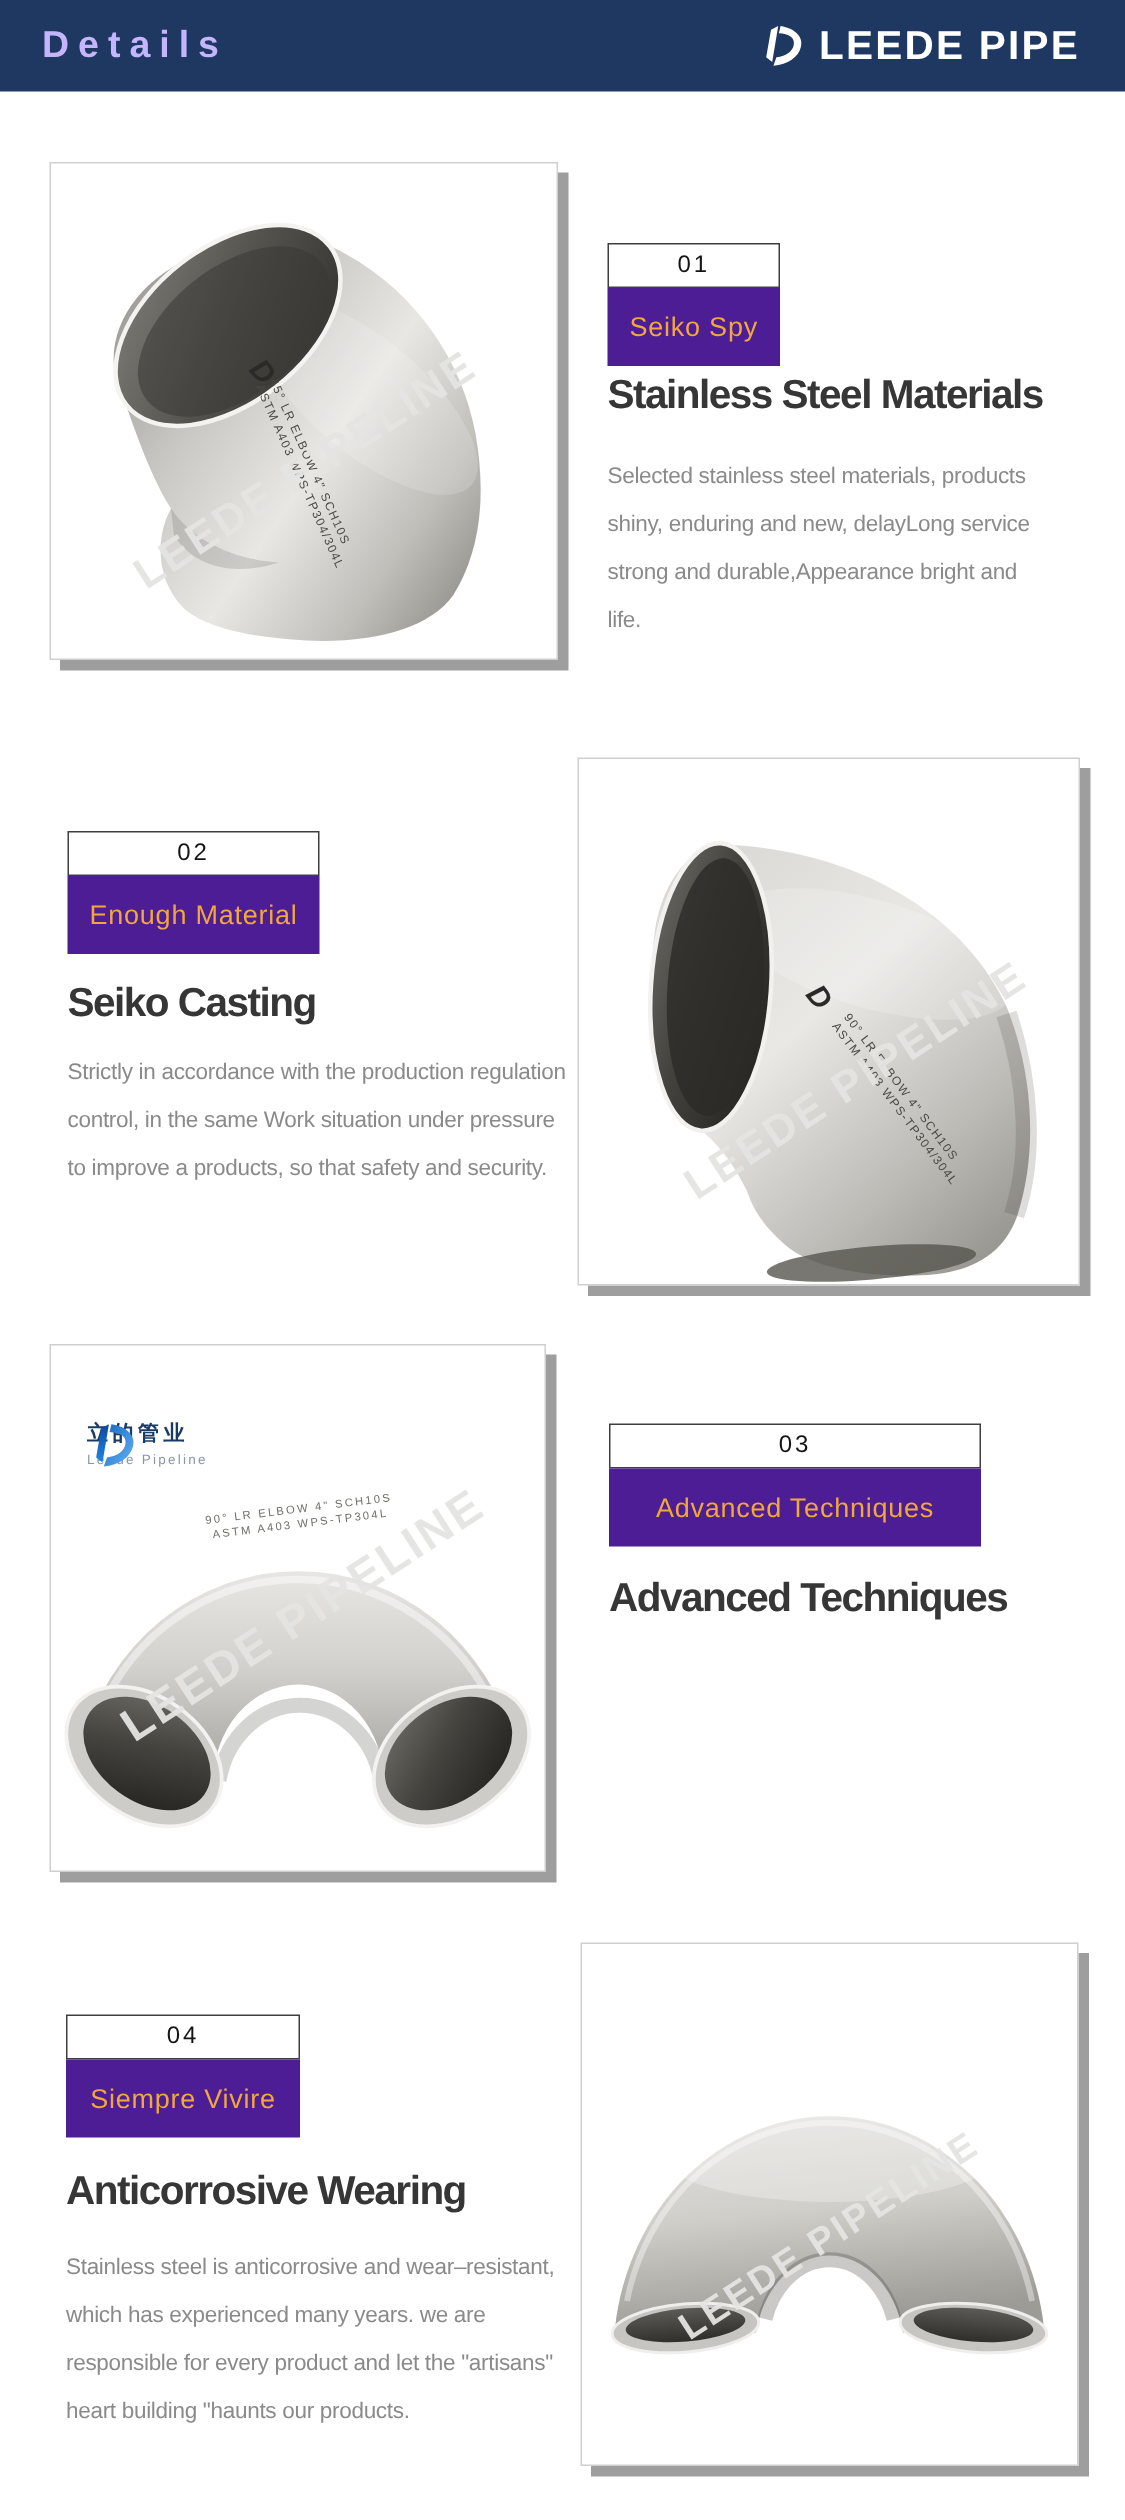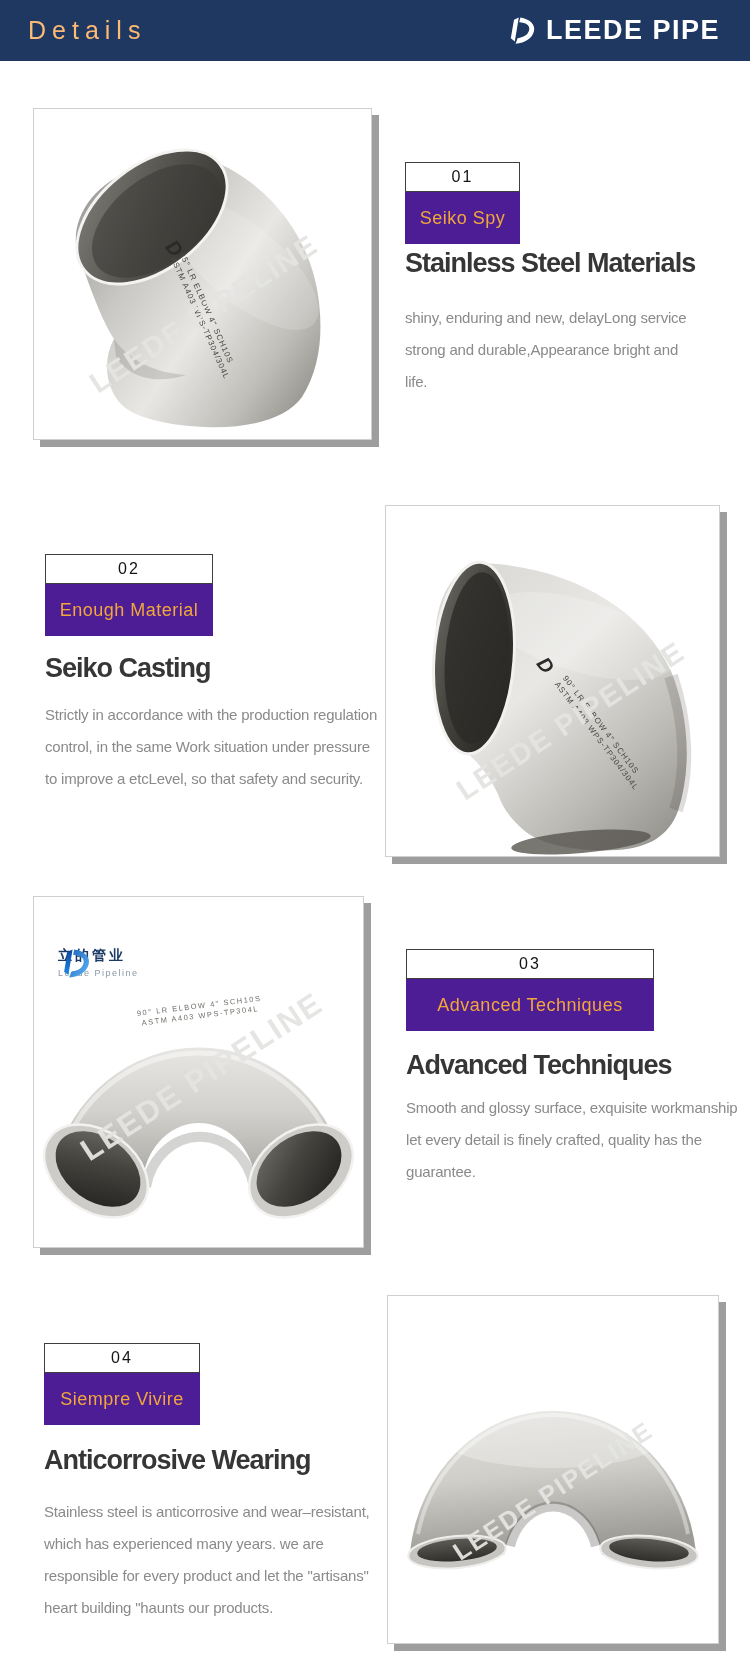--- a/index.html
+++ b/index.html
@@ -3,21 +3,21 @@
 <meta charset="utf-8">
 <style>
   html,body{margin:0;padding:0;background:#ffffff;}
   .page{position:relative;width:750px;height:1680px;background:#ffffff;overflow:hidden;
         font-family:"Liberation Sans",sans-serif;}
 
   
   .topbar{position:absolute;left:0;top:0;width:750px;height:61px;background:#1e3862;
           display:flex;align-items:center;justify-content:space-between;box-sizing:border-box;
           padding:0 30px 0 28px;}
-  .topbar-title{color:#fdba74;font-size:25px;letter-spacing:6px;font-weight:400;}
+  .topbar-title{color:#c4b5fd;font-size:25px;letter-spacing:6px;font-weight:700;}
   .brand{display:flex;align-items:center;gap:8px;}
   .brand-text{color:#ffffff;font-size:27px;font-weight:bold;letter-spacing:1.5px;}
 
   
   .imgbox{position:absolute;background:#ffffff;border:1px solid #cfcfcf;
           box-shadow:7px 7px 0 #9e9e9e;overflow:hidden;}
   .box1{left:33px;top:108px;width:337px;height:330px;}
   .box2{left:385px;top:505px;width:333px;height:350px;}
   .box3{left:33px;top:896px;width:329px;height:350px;}
   .box4{left:387px;top:1295px;width:330px;height:347px;}
@@ -121,34 +121,35 @@
     </div>
     <div class="watermark wm1">LEEDE PIPELINE</div>
   </div>
 
   <div class="badge b1">
     <div class="num">01</div>
     <div class="tag">Seiko Spy</div>
   </div>
   <div class="heading h1">Stainless Steel Materials</div>
   <div class="body t1">
+    <div>Selected stainless steel materials, products</div>
     <div>shiny, enduring and new, delayLong service</div>
     <div>strong and durable,Appearance bright and</div>
     <div>life.</div>
   </div>
 
   <div class="badge b2">
     <div class="num">02</div>
     <div class="tag">Enough Material</div>
   </div>
   <div class="heading h2">Seiko Casting</div>
   <div class="body t2">
     <div>Strictly in accordance with the production regulation</div>
     <div>control, in the same Work situation under pressure</div>
-    <div>to improve a etcLevel, so that safety and security.</div>
+    <div>to improve a products, so that safety and security.</div>
   </div>
 
   <div class="imgbox box2">
     <svg width="333" height="350" viewBox="0 0 333 350">
       <defs>
         <linearGradient id="g2b" x1="0.1" y1="0" x2="0.9" y2="1">
           <stop offset="0" stop-color="#d8d7d3"></stop>
             <stop offset="0.4" stop-color="#e9e8e5"></stop>
           <stop offset="0.75" stop-color="#bcbab5"></stop>
             <stop offset="1" stop-color="#94928d"></stop>
@@ -223,25 +224,20 @@
       <div>ASTM A403 WPS-TP304L</div>
     </div>
     <div class="watermark wm3">LEEDE PIPELINE</div>
   </div>
 
   <div class="badge b3">
     <div class="num">03</div>
     <div class="tag">Advanced Techniques</div>
   </div>
   <div class="heading h3">Advanced Techniques</div>
-  <div class="body t3">
-    <div>Smooth and glossy surface, exquisite workmanship</div>
-    <div>let every detail is finely crafted, quality has the</div>
-    <div>guarantee.</div>
-  </div>
 
   <div class="badge b4">
     <div class="num">04</div>
     <div class="tag">Siempre Vivire</div>
   </div>
   <div class="heading h4">Anticorrosive Wearing</div>
   <div class="body t4">
     <div>Stainless steel is anticorrosive and wear–resistant,</div>
     <div>which has experienced many years. we are</div>
     <div>responsible for every product and let the "artisans"</div>

